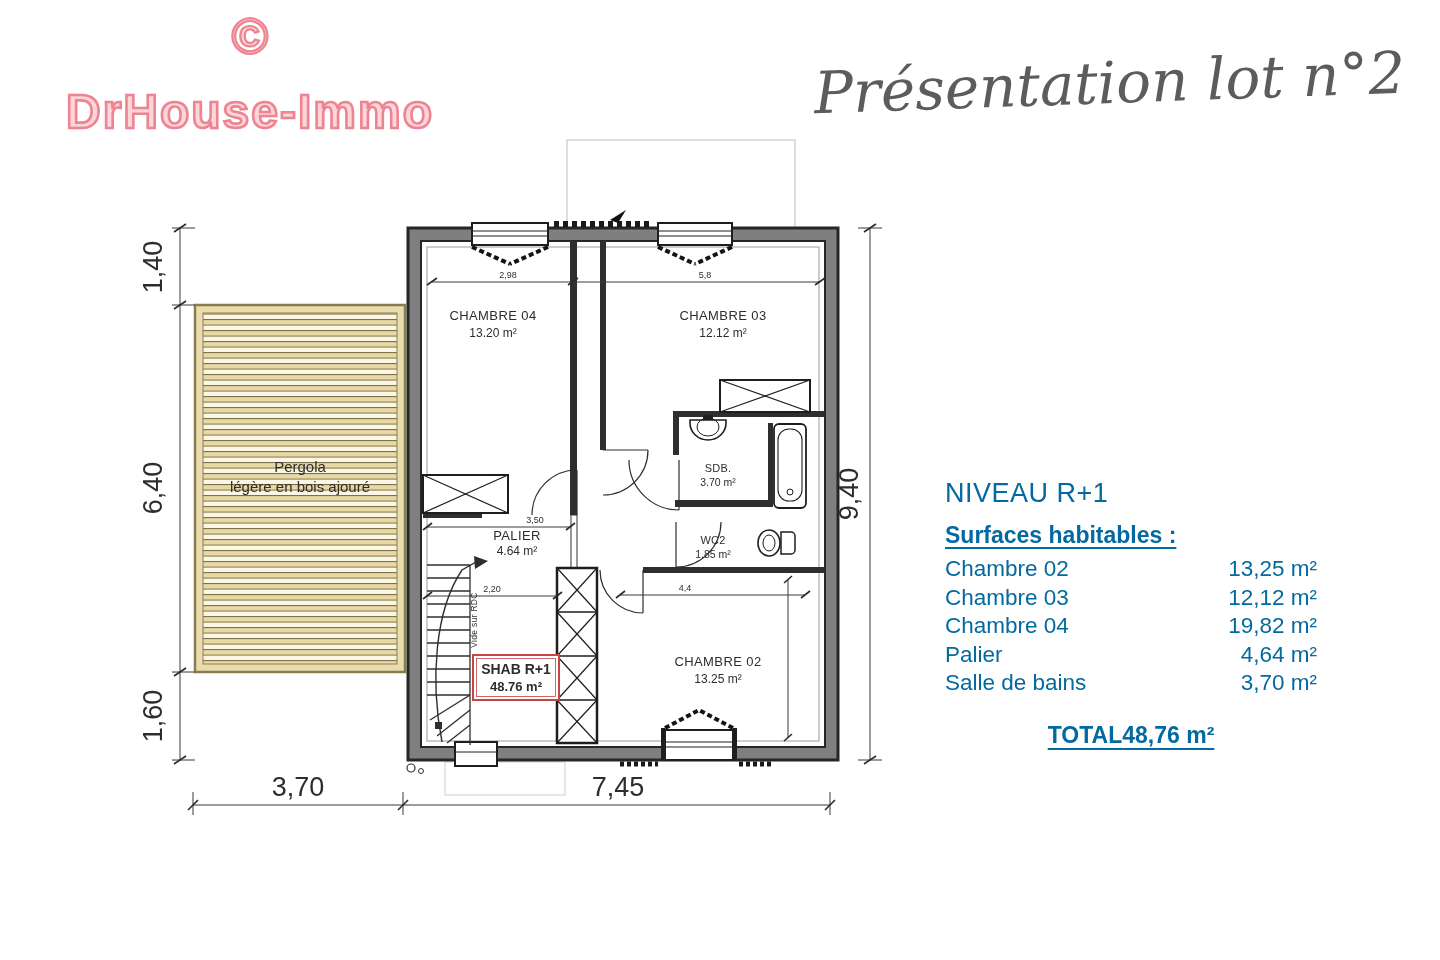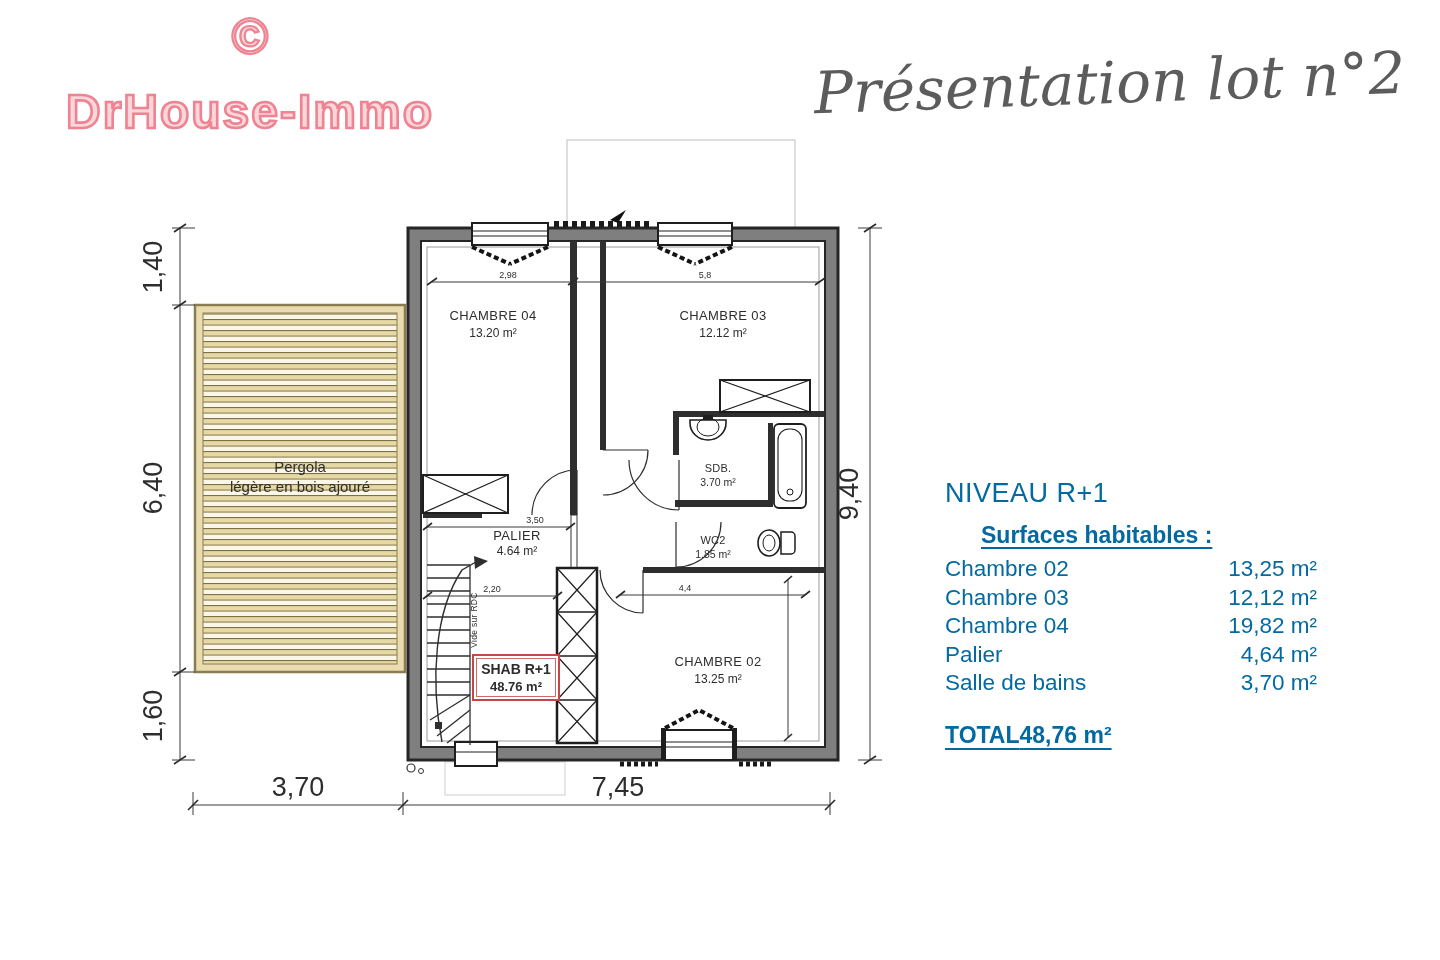--- a/index.html
+++ b/index.html
@@ -14,24 +14,24 @@
 
   
   .pres-title{position:absolute;left:780px;top:18px;width:660px;height:150px;
               font-family:"DejaVu Serif",serif;font-style:italic;font-size:58px;
               color:#5c5c5c;text-align:center;line-height:130px;transform:rotate(-2deg);}
 
   
   .table{position:absolute;left:945px;top:478px;width:372px;color:#0369a1;}
   .table .t-title{font-size:27px;font-weight:400;letter-spacing:.5px;}
   .table .t-sub{margin-top:13px;font-size:23px;font-weight:700;
-                text-decoration:underline;text-underline-offset:4px;margin-left:36px;}
+                text-decoration:underline;text-underline-offset:4px;}
   .table .t-row{display:flex;justify-content:space-between;font-size:22.5px;line-height:28.6px;}
   .table .t-rows{margin-top:6px;}
-  .table .t-total{margin-top:24px;display:flex;justify-content:flex-start;
+  .table .t-total{margin-top:24px;display:flex;justify-content:center;
                   font-size:23px;font-weight:700;}
   .table .t-total span{text-decoration:underline;text-underline-offset:5px;}
 
   
   .plan-svg{position:absolute;left:140px;top:130px;width:760px;height:700px;}
   .plan-svg text{font-family:"Liberation Sans",sans-serif;fill:#2d2d2d;}
   .room-name{font-size:13px;letter-spacing:.4px;}
   .room-area{font-size:12px;}
   .small-room{font-size:11px;letter-spacing:.2px;}
   .small-area{font-size:10.5px;}

